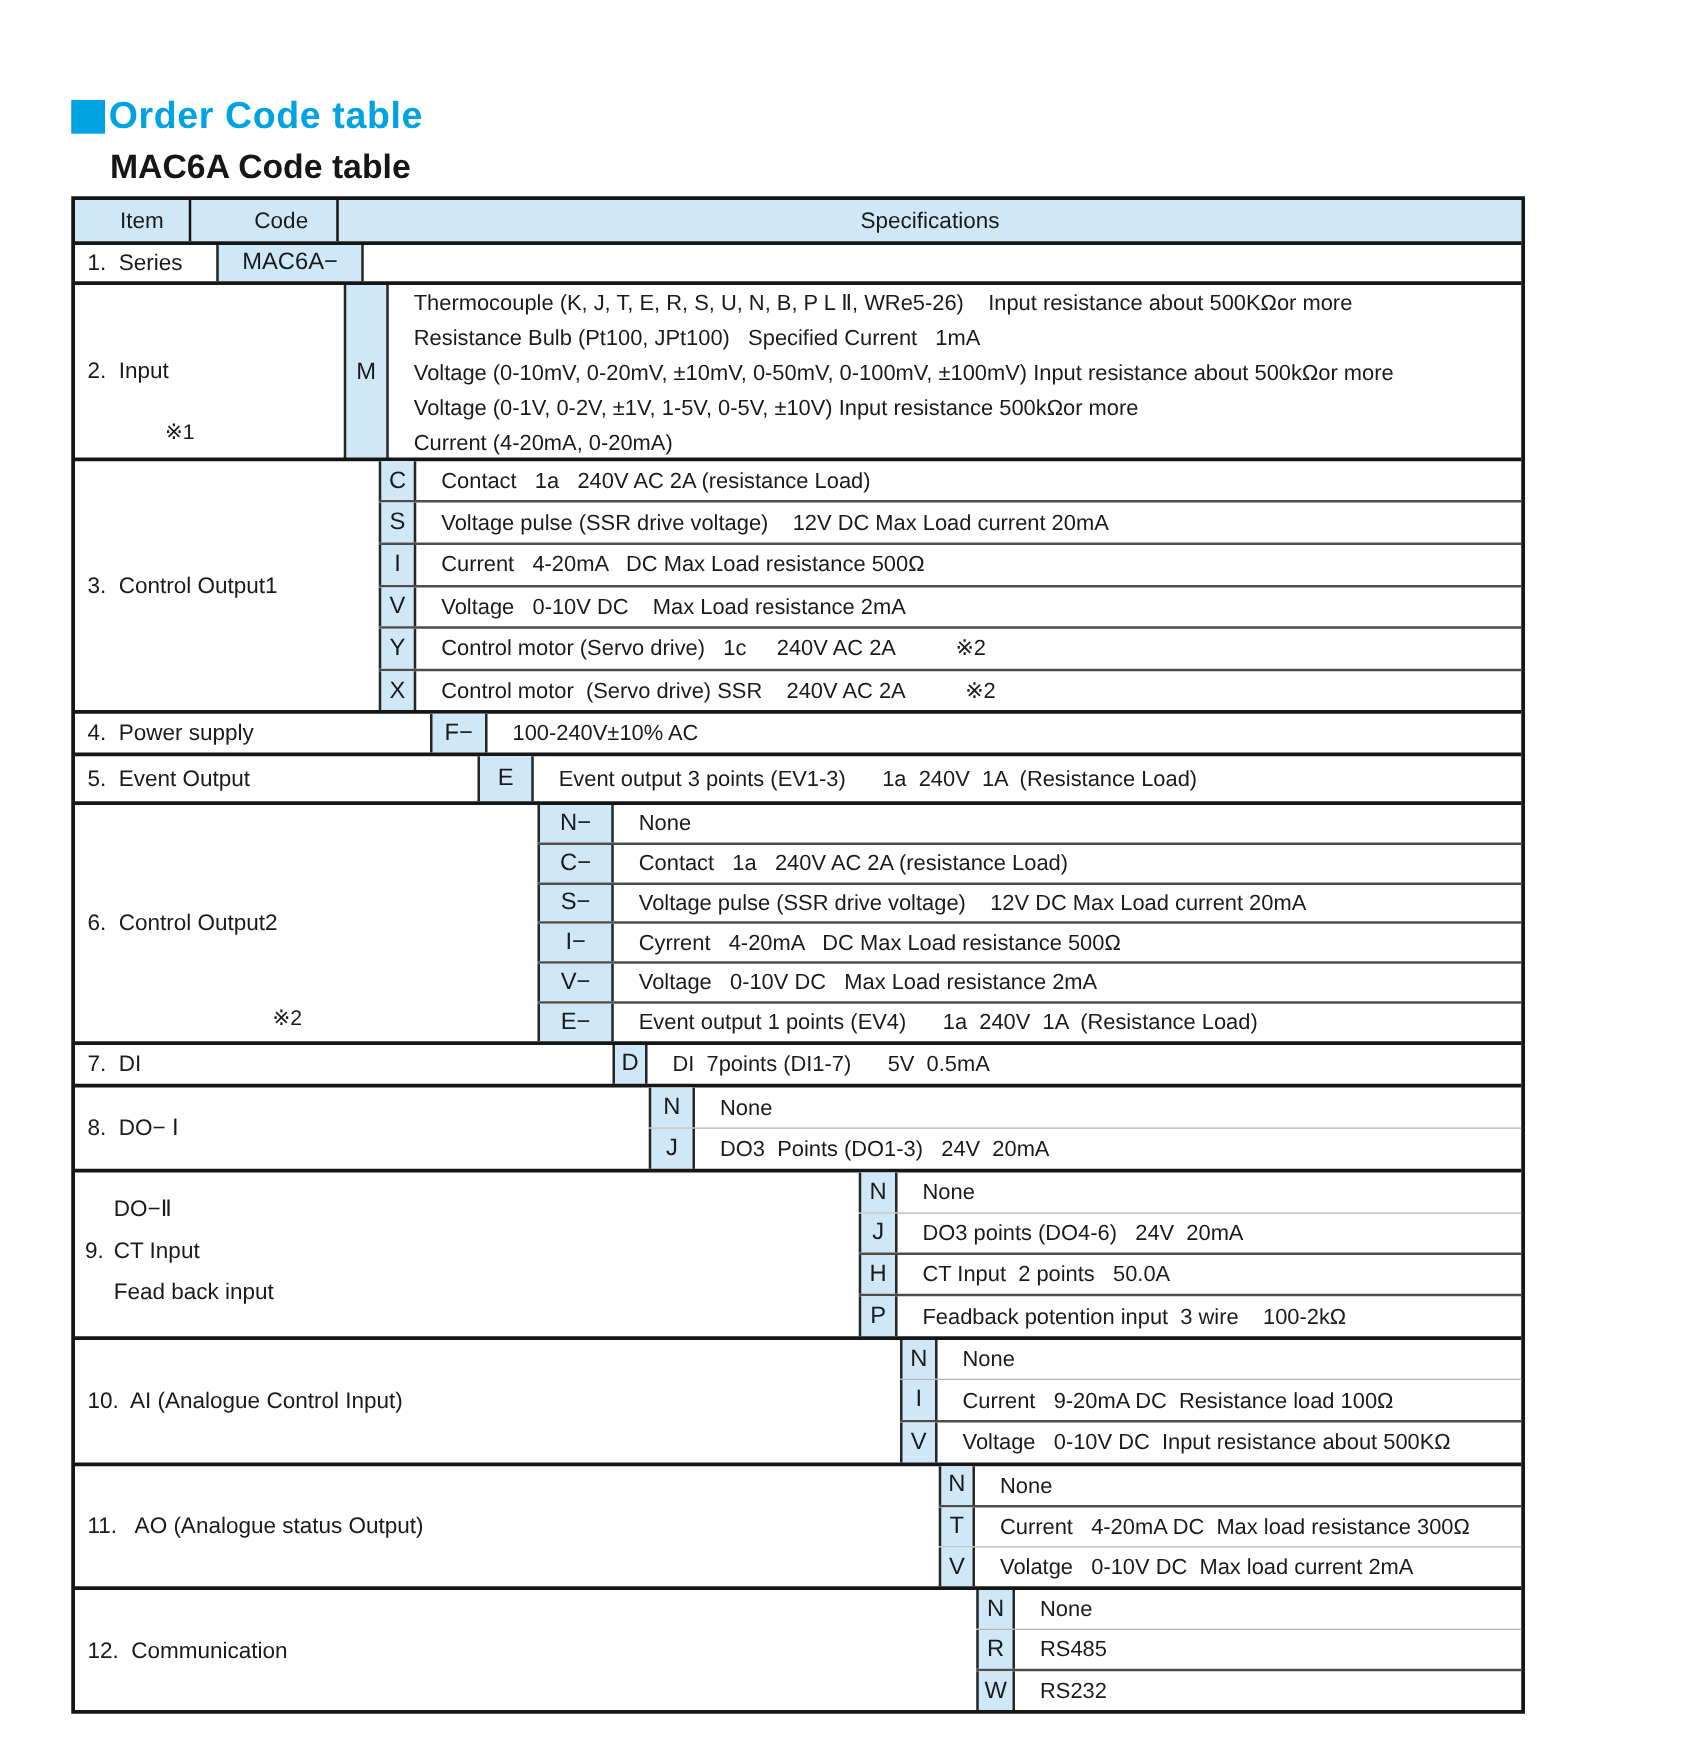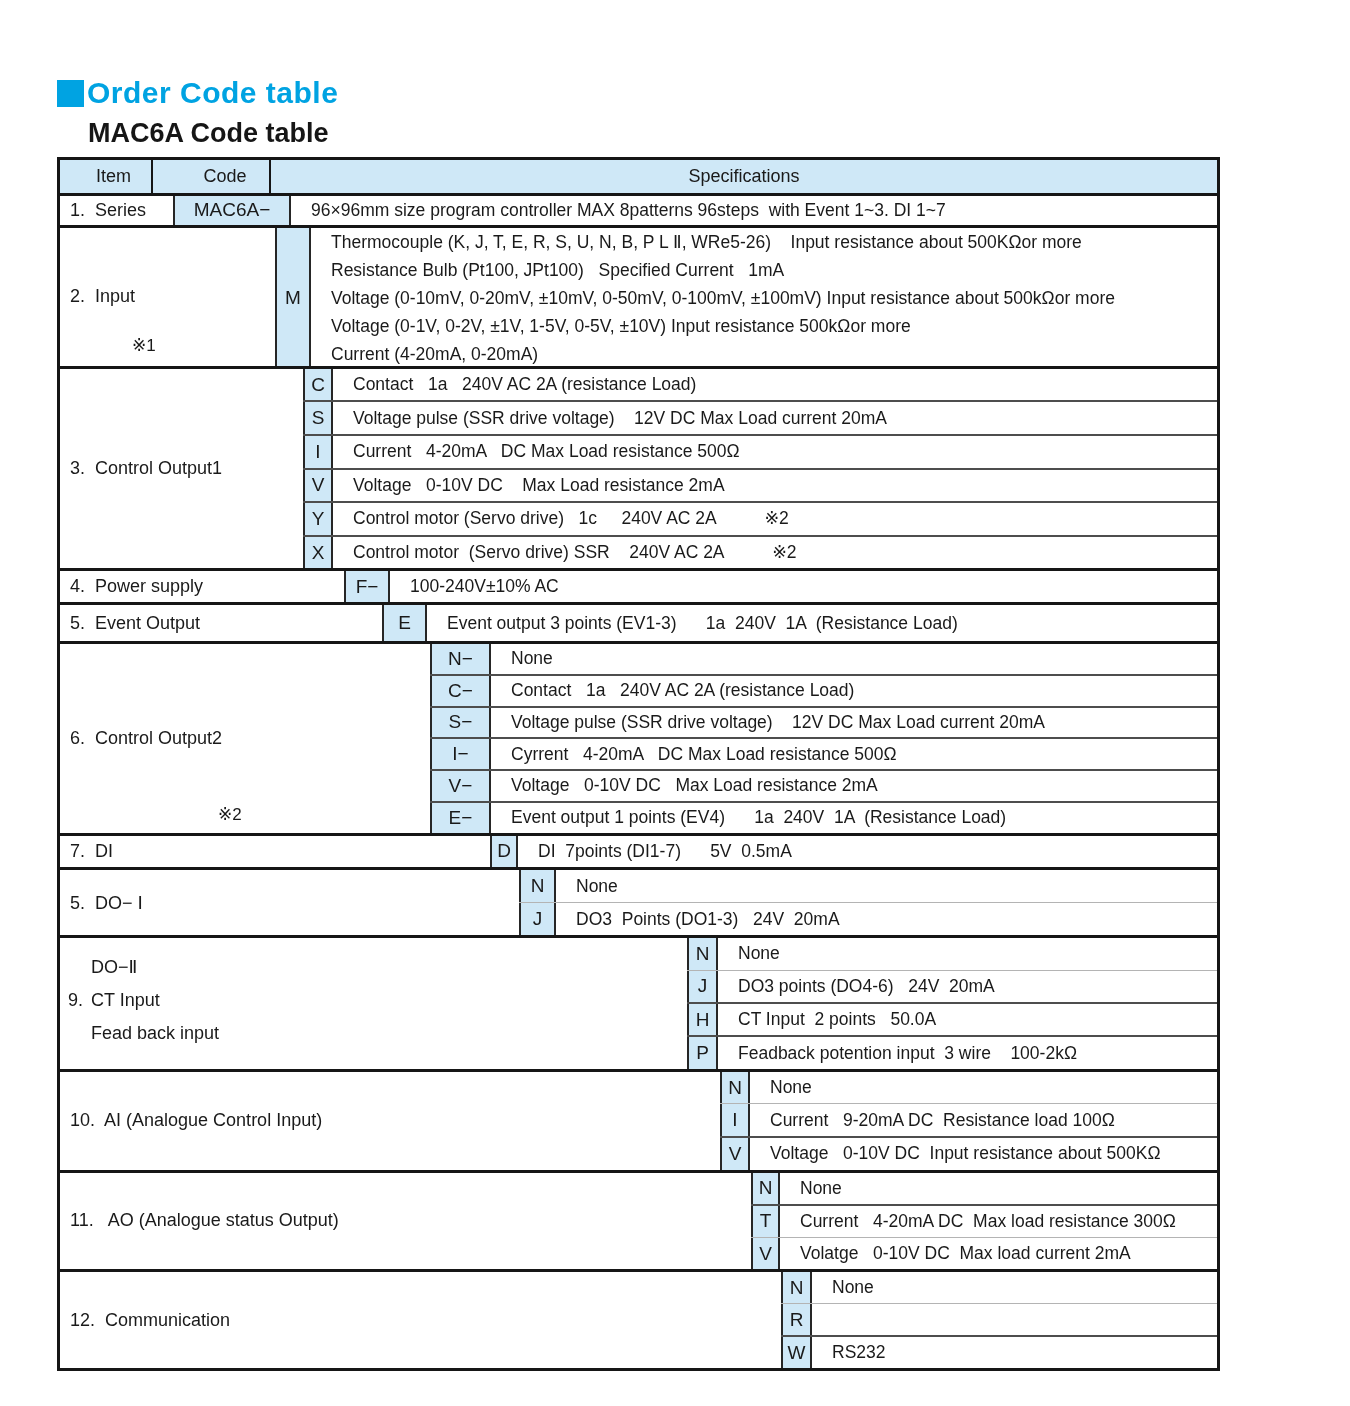--- a/index.html
+++ b/index.html
@@ -72,23 +72,20 @@
     <div class="hcell h-spec">Specifications</div>
   </div>
 
   <div class="row" style="height:32px;">
     <div class="item" style="width:113px;">
         <span class="lbl">1.  Series</span>
       </div>
     <div class="body">
       <div class="sub">
         <div class="code" style="width:118px;"><span>MAC6A−</span></div>
-        <div class="spec">
-            <span>96×96mm size program controller MAX 8patterns 96steps  with Event 1~3. DI 1~7</span>
-          </div>
       </div>
     </div>
   </div>
 
   <div class="row" style="height:141px;">
     <div class="item" style="width:215px;">
       <span class="lbl">2.  Input</span>
       <span class="note" style="left:72px;bottom:10px;">※1</span>
     </div>
     <div class="body">
@@ -231,21 +228,21 @@
         <div class="code" style="width:28px;"><span>D</span></div>
         <div class="spec">
             <span>DI  7points (DI1-7)      5V  0.5mA</span>
           </div>
       </div>
     </div>
   </div>
 
   <div class="row" style="height:68px;">
     <div class="item" style="width:459px;">
-        <span class="lbl">5.  DO− Ⅰ</span>
+        <span class="lbl">8.  DO− Ⅰ</span>
       </div>
     <div class="body">
       <div class="sub">
           <div class="code" style="width:37px;"><span>N</span></div>
           <div class="spec">
             <span>None</span>
           </div>
         </div>
       <div class="sub lt">
           <div class="code" style="width:37px;"><span>J</span></div>
@@ -353,20 +350,23 @@
       </div>
     <div class="body">
       <div class="sub">
           <div class="code" style="width:31px;"><span>N</span></div>
           <div class="spec">
             <span>None</span>
           </div>
         </div>
       <div class="sub lt">
           <div class="code" style="width:31px;"><span>R</span></div>
+          <div class="spec">
+            <span>RS485</span>
+          </div>
         </div>
       <div class="sub">
           <div class="code" style="width:31px;"><span>W</span></div>
           <div class="spec">
             <span>RS232</span>
           </div>
         </div>
     </div>
   </div>
 

